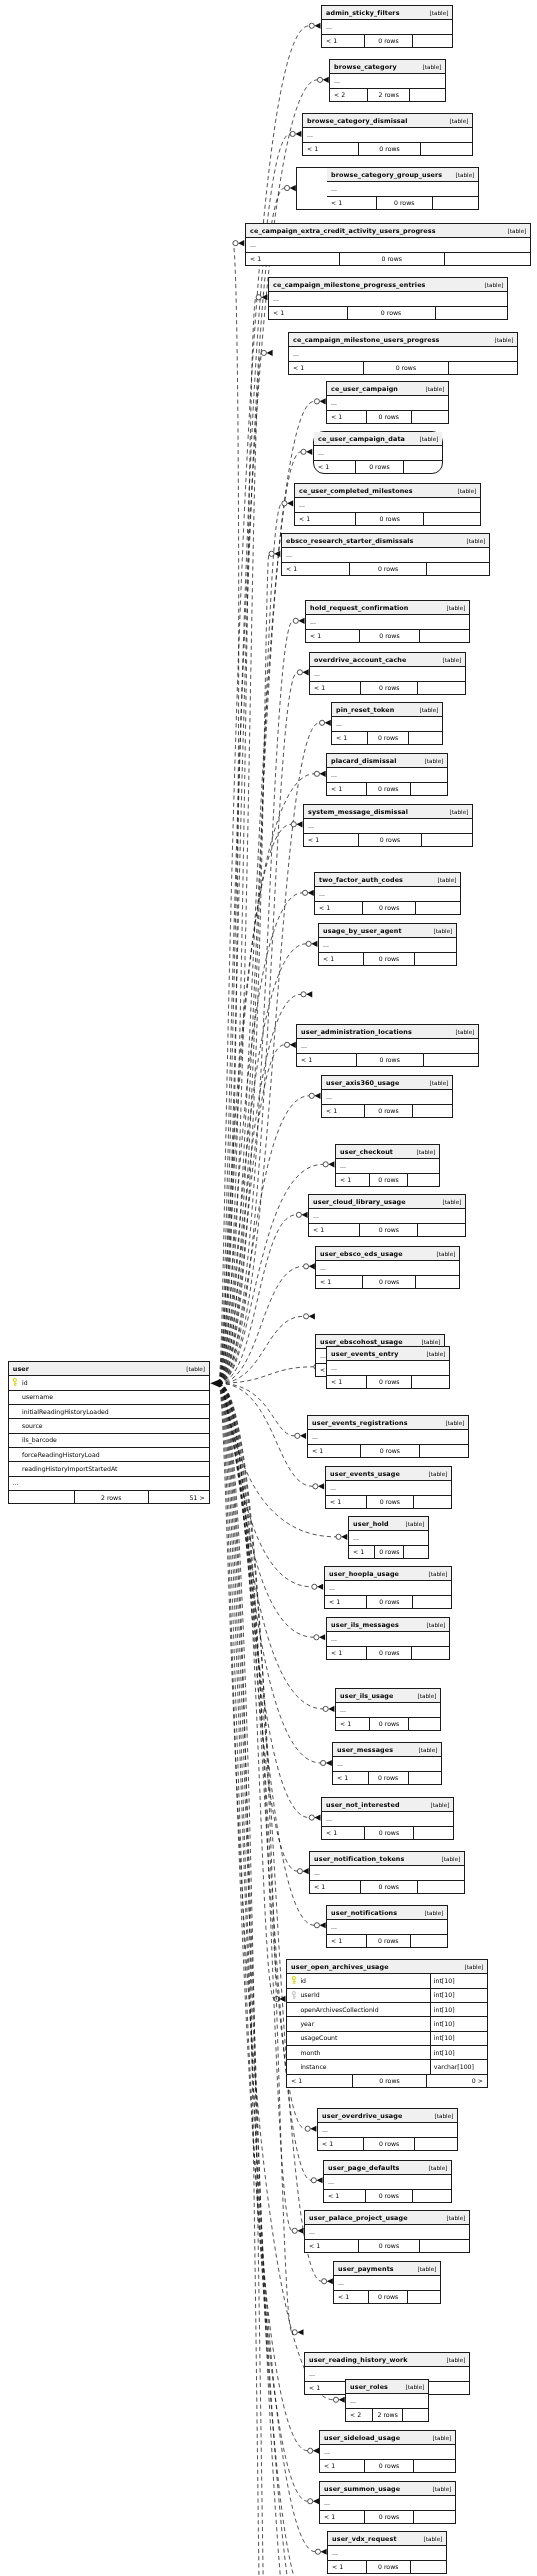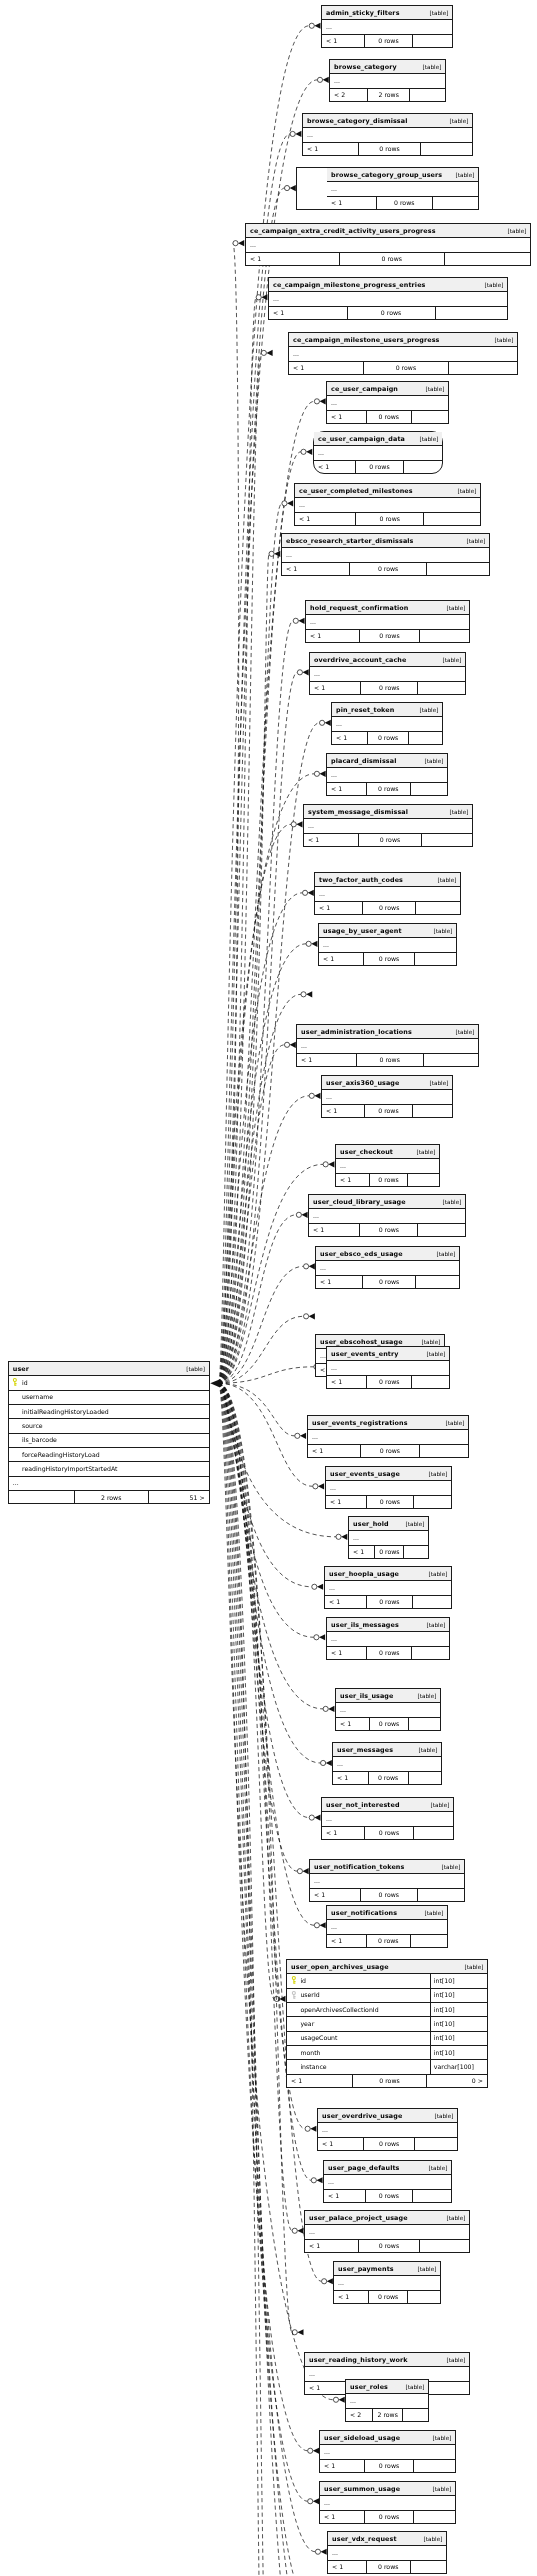--- a/index.html
+++ b/index.html
@@ -714,21 +714,21 @@
         </div>
         <div class="trow plain">
           <span class="fname">...</span>
         </div>
         <div class="tfoot">
           <div class="fc fc1">&lt; 1</div>
           <div class="fc fc2">0 rows</div>
           <div class="fc fc3"></div>
         </div>
       </div>
-      <div class="tbox" style="left: 309px; top: 1851px; width: 156px; margin-top: 8px;">
+      <div class="tbox" style="left: 309px; top: 1851px; width: 156px;">
         <div class="thead">
           <span class="tname">user_notification_tokens</span>
           <span class="ttag">[table]</span>
         </div>
         <div class="trow plain">
           <span class="fname">...</span>
         </div>
         <div class="tfoot">
           <div class="fc fc1">&lt; 1</div>
           <div class="fc fc2">0 rows</div>

